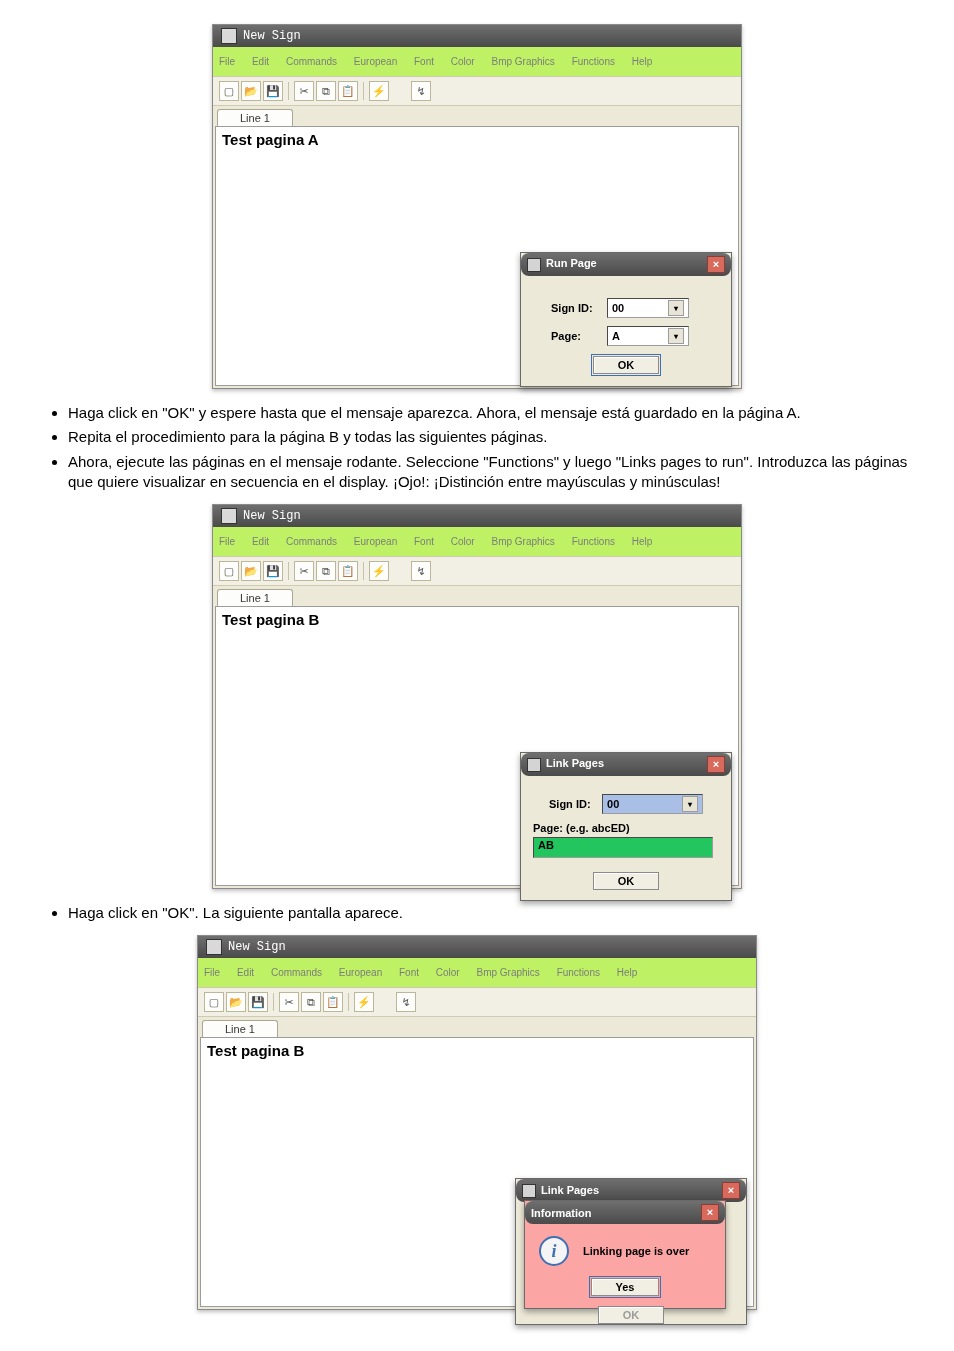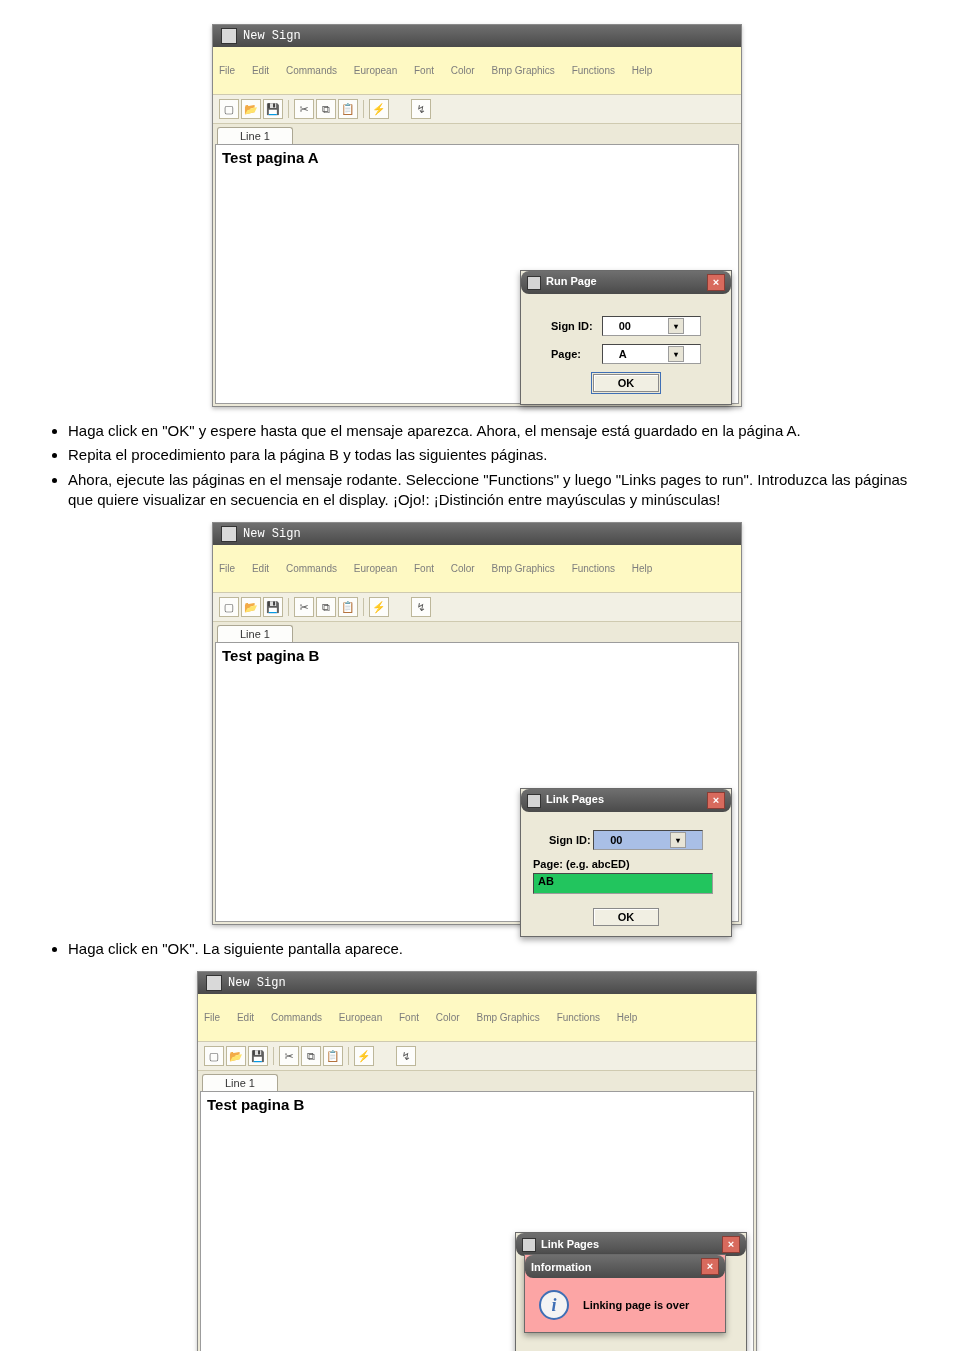--- a/index.html
+++ b/index.html
@@ -46,24 +46,24 @@
     background: #d9d9d9;
     border: 1px solid #333;
     margin-right: 6px;
     display: inline-block;
     font-size: 9px;
     text-align: center;
     line-height: 14px;
     color:#333;
   }
   .menubar {
-    background: #fef9c3;
+    background: #bef264;
     font-size: 10px;
     color: #7d7d7d;
-    padding: 18px 6px;
+    padding: 9px 6px;
     border-bottom: 1px solid #cfcab0;
   }
   .menubar span { margin-right: 14px; }
   .toolbar {
     background: #f2f0e4;
     padding: 4px 6px;
     border-bottom: 1px solid #cfcab0;
     display: flex;
     align-items: center;
     gap: 2px;
@@ -138,21 +138,21 @@
   }
   .dlg-body {
     padding: 14px 14px 12px 14px;
   }
   .frow { margin: 8px 16px; display: flex; align-items: center; }
   .frow label { width: 56px; color:#000; }
   .frow .sel {
     border: 1px inset #9c9c9c;
     background: #fff;
     font-size: 11px;
-    padding: 1px 16px;
+    padding: 1px 4px;
     width: 72px;
     display: inline-flex;
     justify-content: space-between;
     align-items: center;
     gap: 32px;
   }
   .dd-arrow {
     width: 14px; height: 14px;
     border: 1px solid #9c9c9c;
     background: #e8e5d7;
@@ -408,20 +408,23 @@
 
             <div class="info-dlg" style="top:-2px; left:8px; width:200px;">
               <div class="dlg-title">
                 <span>Information</span>
                 <span class="dlg-x">×</span>
               </div>
               <div class="info-body">
                 <span class="info-i">i</span>
                 <span>Linking page is over</span>
               </div>
+              <div style="text-align:center; padding:0 0 12px 0;">
+                <span class="btn-win primary">Yes</span>
+              </div>
             </div>
 
             <div style="position:absolute; bottom:0; left:0; right:0; text-align:center;">
               <span class="btn-win btn-disabled">OK</span>
             </div>
           </div>
         </div>
 
       </div>
     </div>

